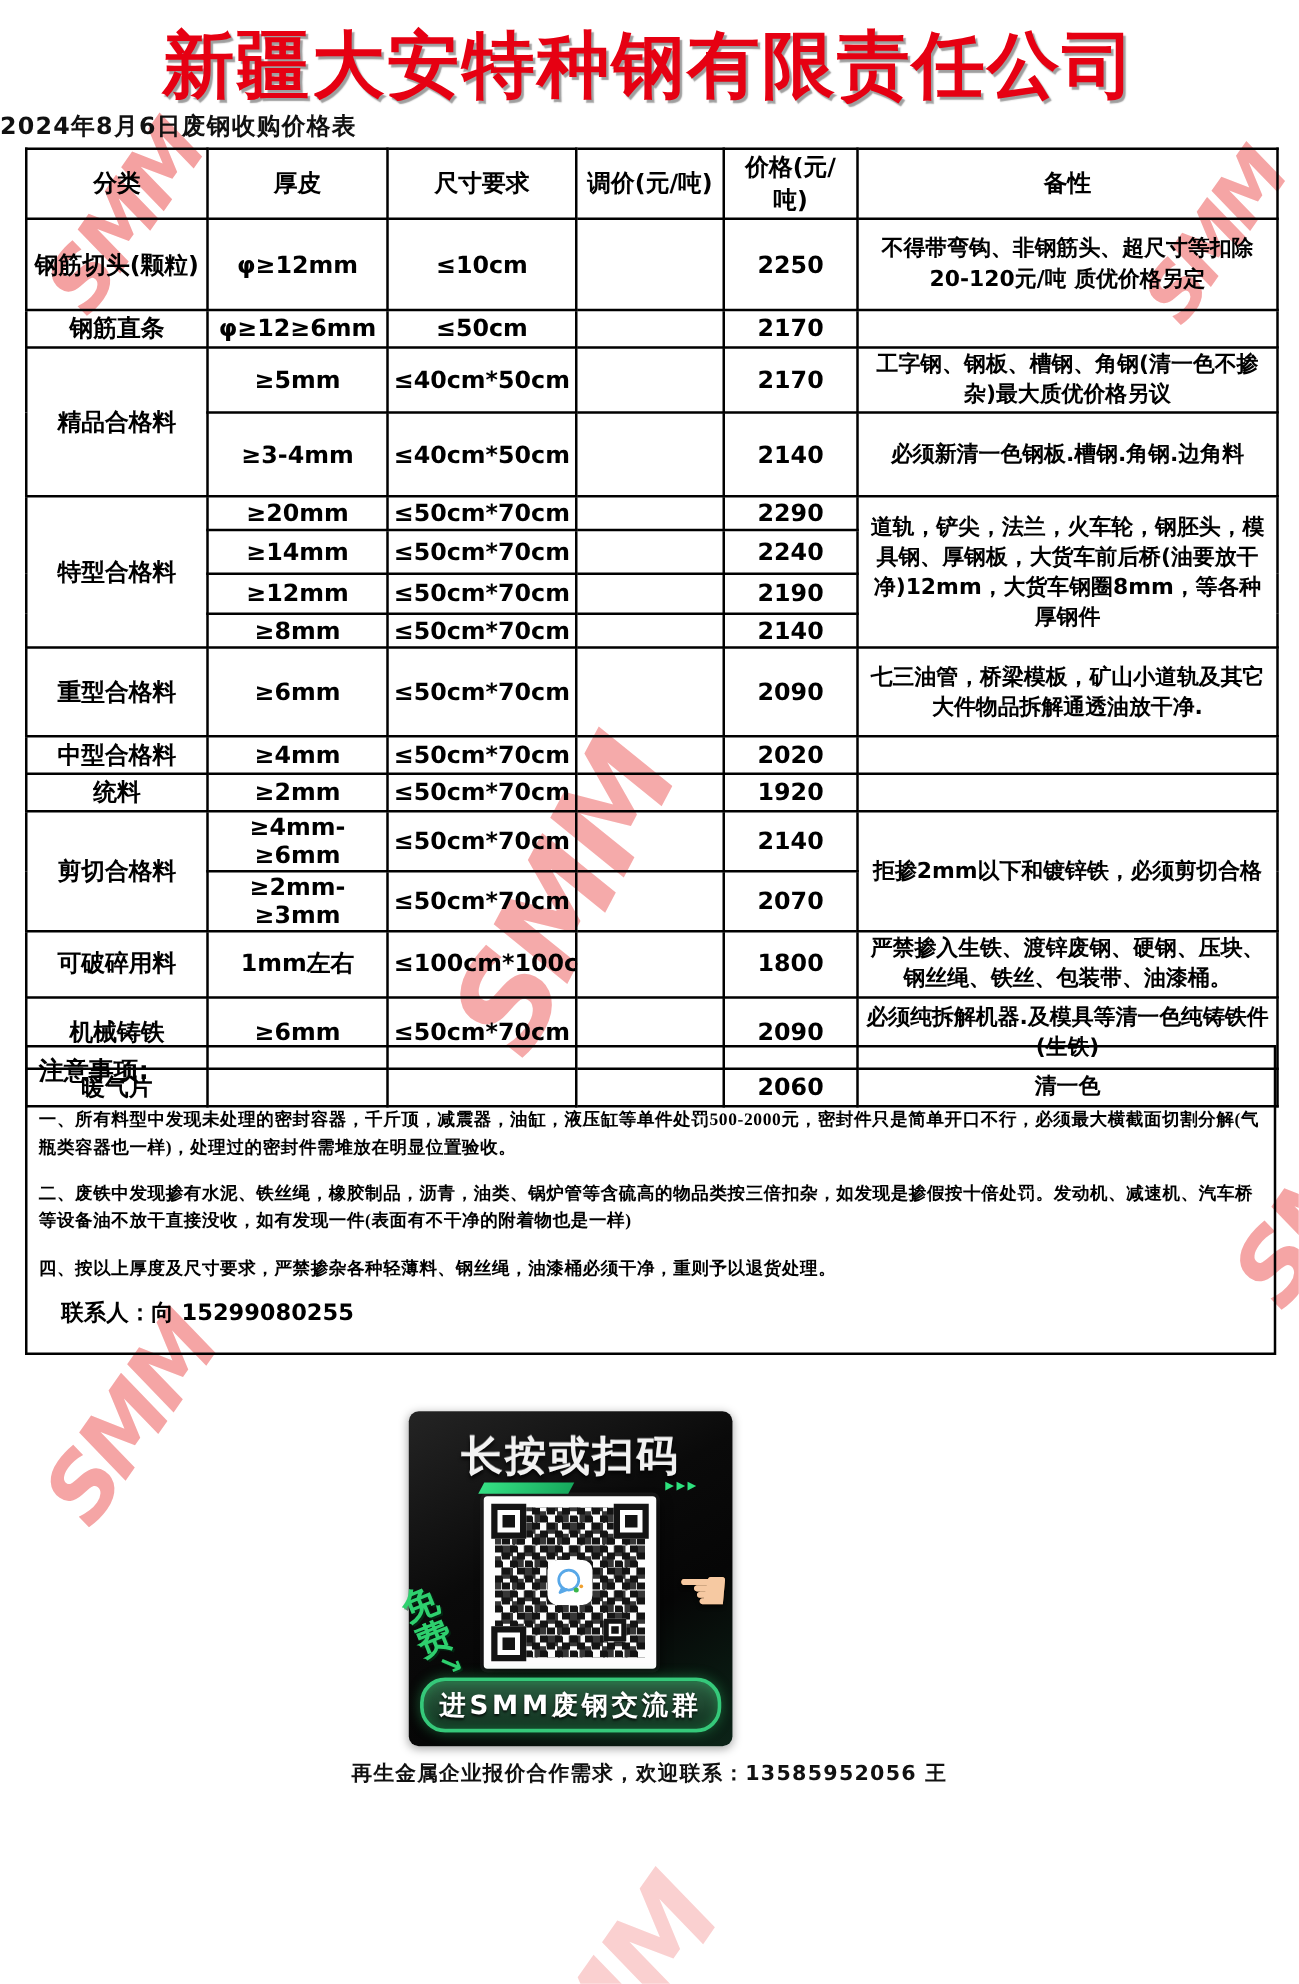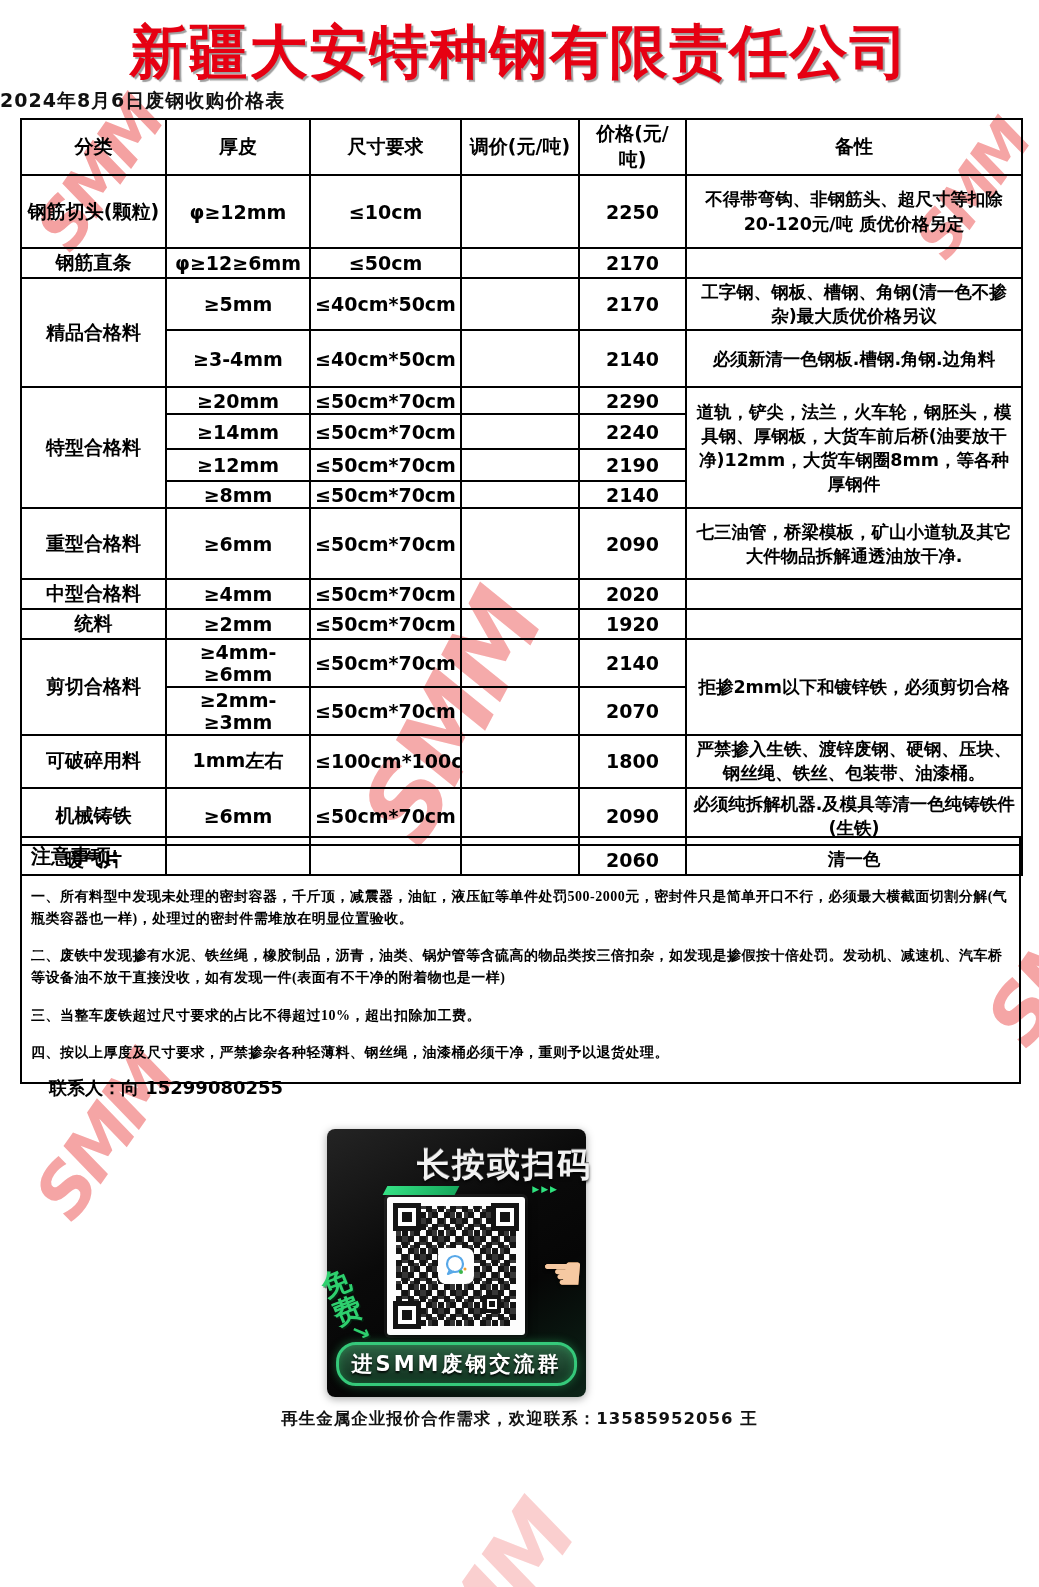--- a/index.html
+++ b/index.html
@@ -53,21 +53,20 @@
   .qr-card{
     position:absolute;z-index:3;left:327px;top:1129px;width:259px;height:268px;
     border-radius:8px;box-sizing:border-box;
     background:linear-gradient(150deg,#242424 0%,#0a0a0a 40%,#060606 65%,#0c2418 100%);
     box-shadow:0 2px 8px rgba(0,0,0,0.35);
   }
   .qr-title{
     position:absolute;top:14px;left:0;width:100%;text-align:center;
     font-size:33px;font-weight:900;color:#f2f2f2;letter-spacing:2px;
     text-shadow:0 2px 3px rgba(0,0,0,0.8),0 -1px 0 #777;
-    padding-left:48px;
   }
   .qr-box{
     position:absolute;left:60px;top:68px;width:138px;height:138px;
     background:#fdfdfd;border-radius:3px;
     box-shadow:3px 4px 9px rgba(0,0,0,0.65),0 0 0 3px rgba(255,255,255,0.06);
   }
   .qr-tab{
     position:absolute;top:-11px;left:-2px;width:72px;height:9px;
     background:linear-gradient(90deg,#35e084,#16a85c);transform:skewX(-28deg);
   }
@@ -169,21 +168,21 @@
       <td class="c-remark"></td>
     </tr>
     <tr style="height:52px">
       <td class="c-cat" rowspan="2">精品合格料</td>
       <td class="c-thk">≥5mm</td>
       <td class="c-size">≤40cm*50cm</td>
       <td></td>
       <td class="c-price">2170</td>
       <td class="c-remark">工字钢、钢板、槽钢、角钢(清一色不掺杂)最大质优价格另议</td>
     </tr>
-    <tr style="height:57px">
+    <tr style="height:67px">
       <td class="c-thk">≥3-4mm</td>
       <td class="c-size">≤40cm*50cm</td>
       <td></td>
       <td class="c-price">2140</td>
       <td class="c-remark">必须新清一色钢板.槽钢.角钢.边角料</td>
     </tr>
     <tr style="height:27px">
       <td class="c-cat" rowspan="4">特型合格料</td>
       <td class="c-thk">≥20mm</td>
       <td class="c-size">≤50cm*70cm</td>
@@ -271,21 +270,20 @@
       <td class="c-price">2060</td>
       <td class="c-remark">清一色</td>
     </tr>
   </tbody>
 </table>
 
 <div class="notes">
   <p class="heading">注意事项:</p>
   <p class="item">一、所有料型中发现未处理的密封容器，千斤顶，减震器，油缸，液压缸等单件处罚500-2000元，密封件只是简单开口不行，必须最大横截面切割分解(气瓶类容器也一样)，处理过的密封件需堆放在明显位置验收。</p>
   <p class="item">二、废铁中发现掺有水泥、铁丝绳，橡胶制品，沥青，油类、锅炉管等含硫高的物品类按三倍扣杂，如发现是掺假按十倍处罚。发动机、减速机、汽车桥等设备油不放干直接没收，如有发现一件(表面有不干净的附着物也是一样)</p>
-  <p class="item">三、当整车废铁超过尺寸要求的占比不得超过10%，超出扣除加工费。</p>
   <p class="item">四、按以上厚度及尺寸要求，严禁掺杂各种轻薄料、钢丝绳，油漆桶必须干净，重则予以退货处理。</p>
   <p class="contact">联系人：向  15299080255</p>
 </div>
 
 <div class="qr-card">
   <div class="qr-title">长按或扫码</div>
   <div class="qr-box">
     <div class="qr-tab"></div>
     <div class="scan-arrows">▶▶▶</div>
     <div class="qr-pattern"></div>

